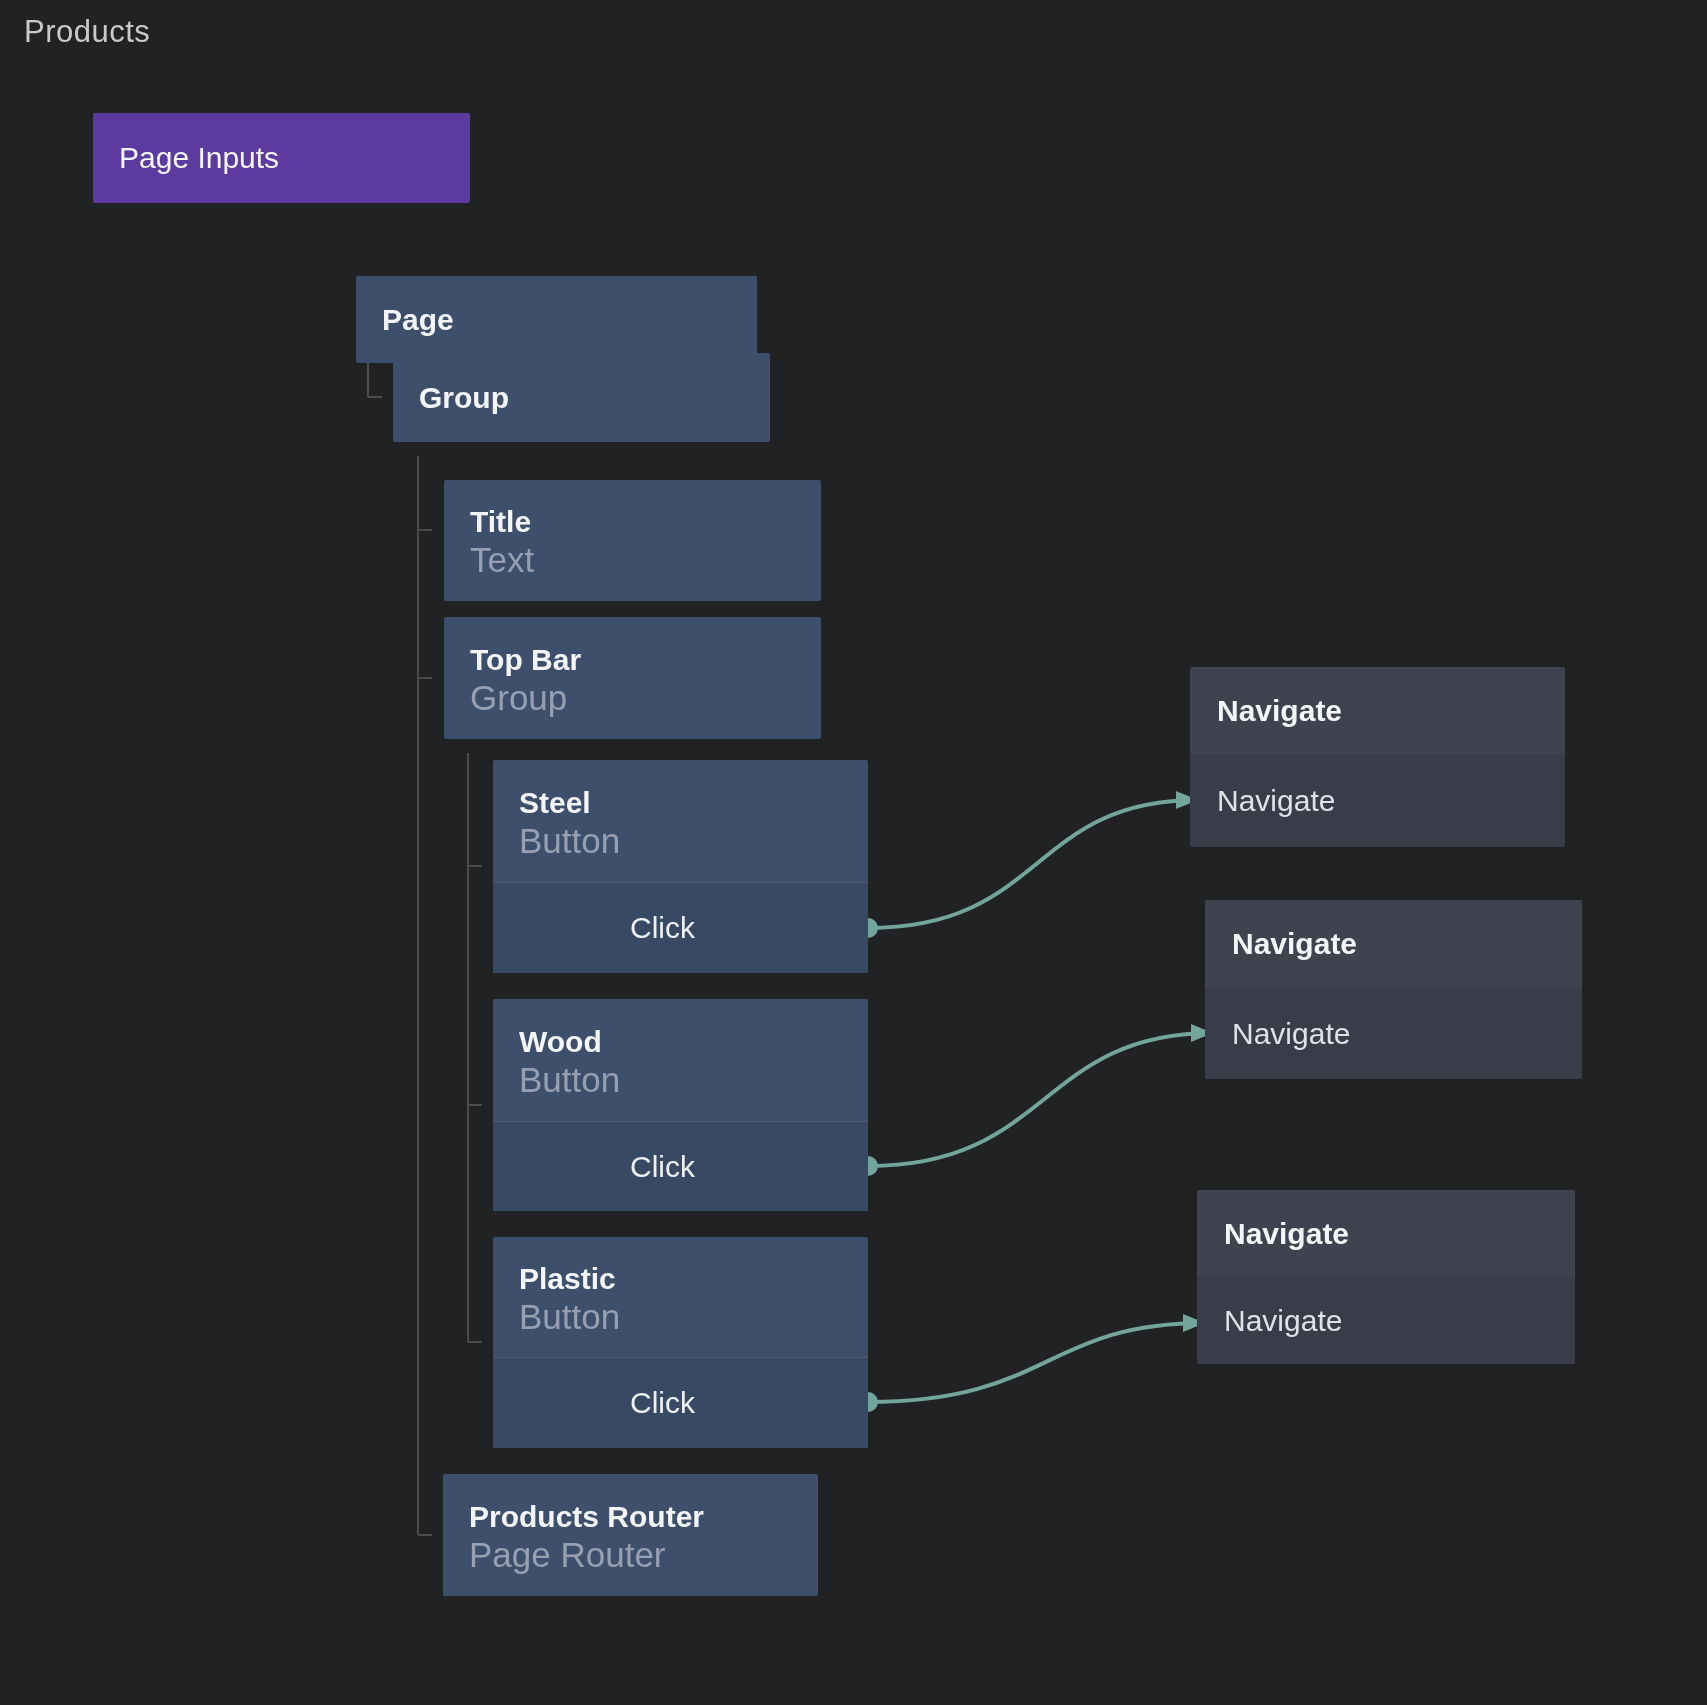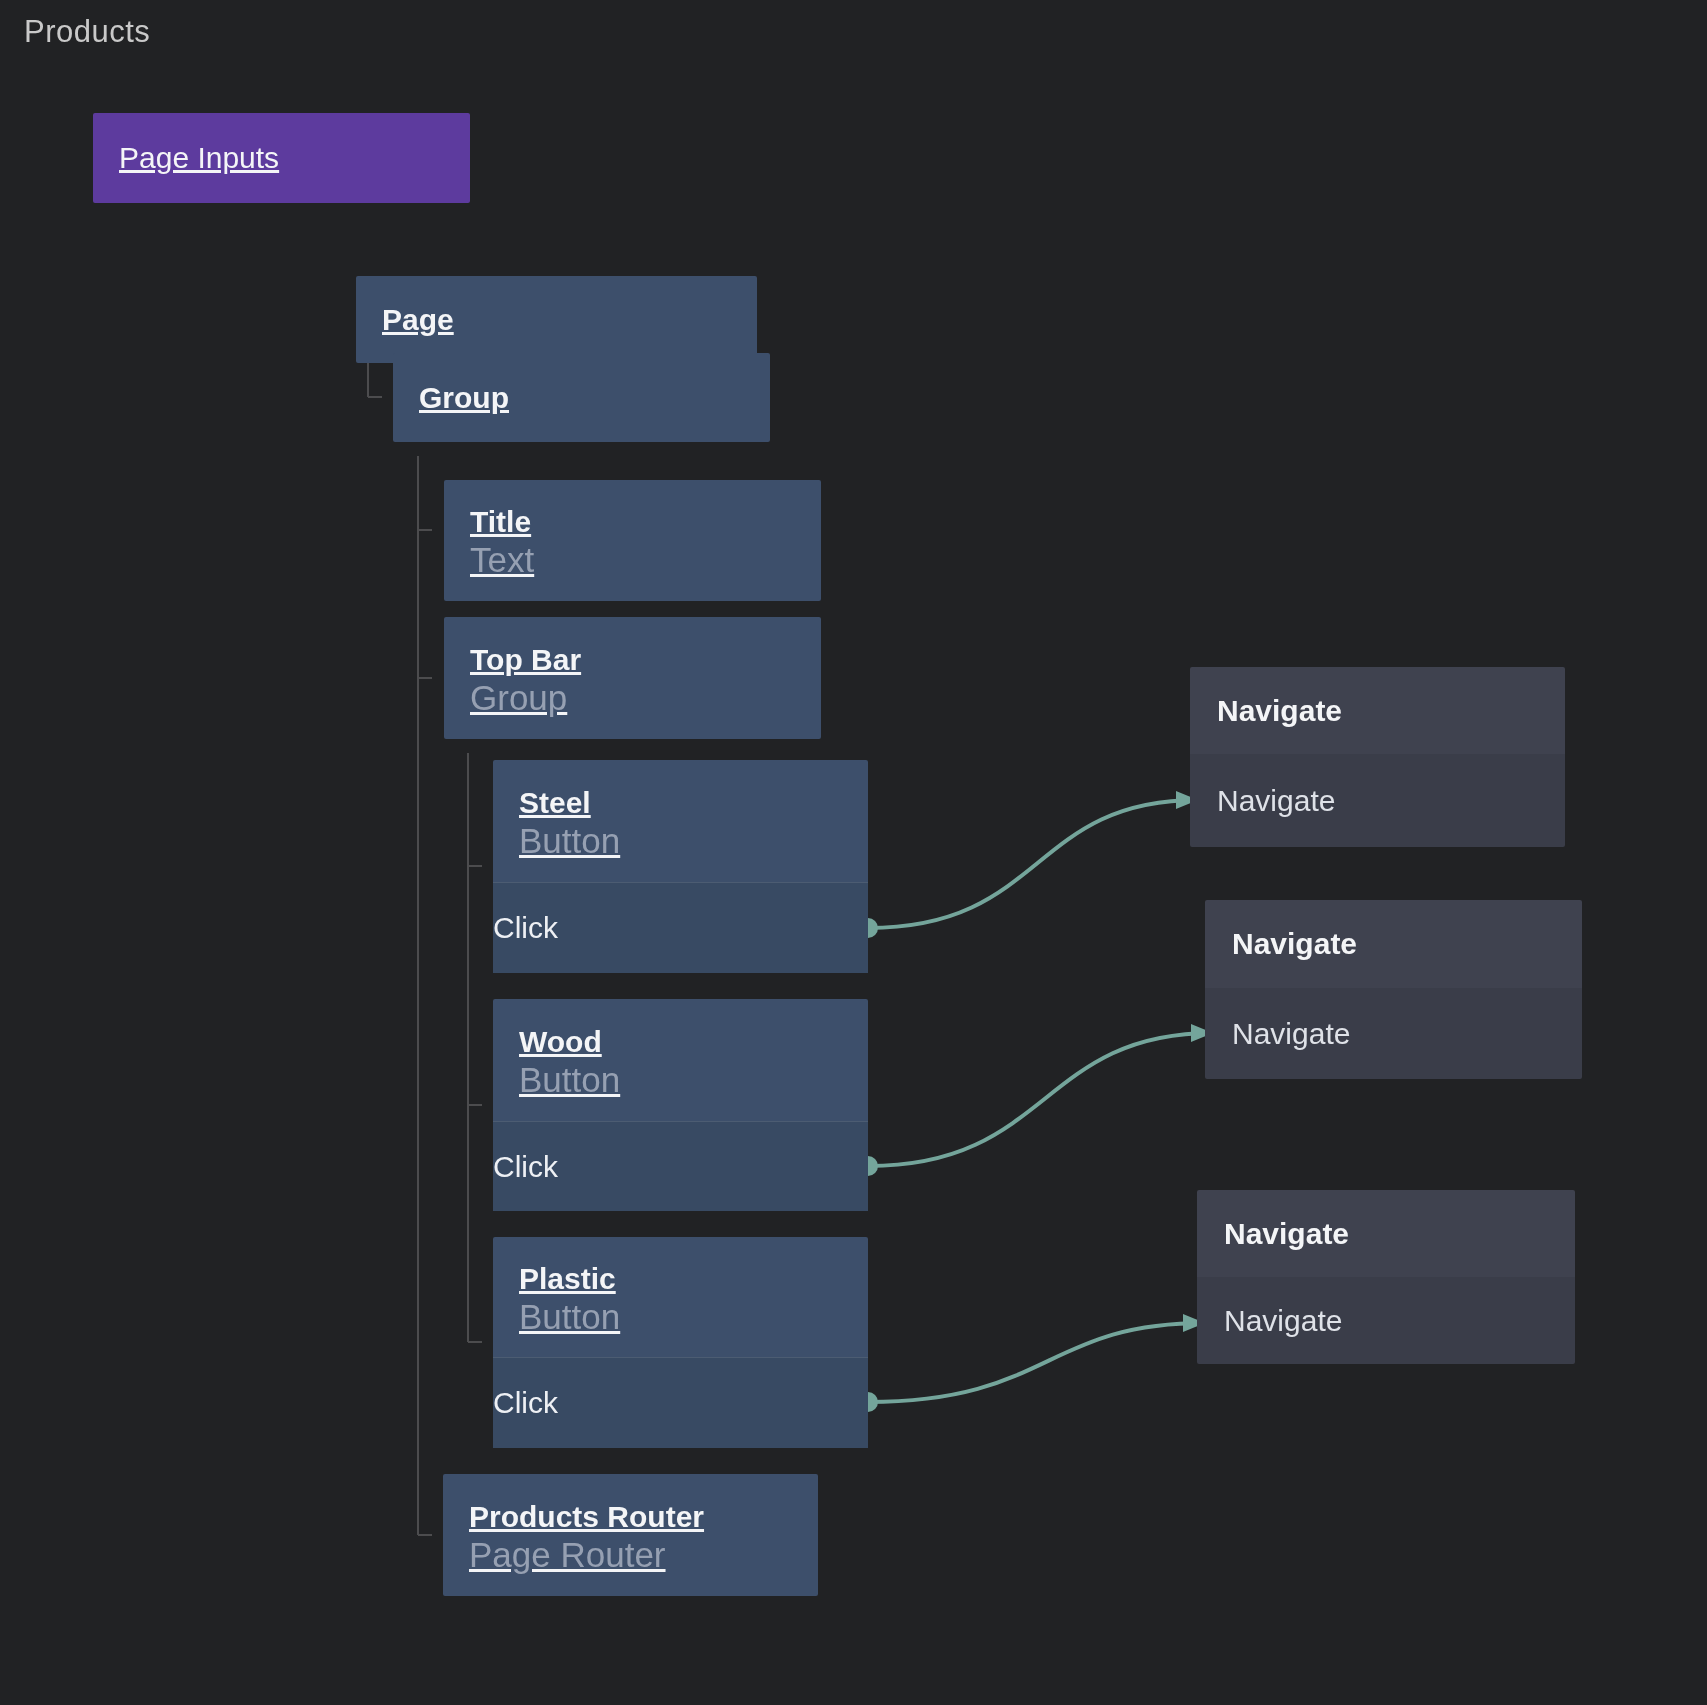--- a/index.html
+++ b/index.html
@@ -22,34 +22,34 @@
   }
   .node{
     position:absolute;
     background:var(--node-fill,#3d4f6b);
     border-radius:2px;
     color:var(--title-text,#f4f5f7);
   }
   .node.input{background:var(--input-fill,#5d3b9e);}
   .node-main{
     display:flex;flex-direction:column;justify-content:center;
-    padding-left:26px;box-sizing:border-box;text-decoration:underline;
+    padding-left:26px;box-sizing:border-box;
   }
   .node-title{
     font-size:30px;font-weight:600;line-height:38px;
     color:var(--title-text,#f4f5f7);
   }
   .node.input .node-title{font-weight:400;}
   .node-subtitle{
     font-size:35px;font-weight:400;line-height:37px;
     color:var(--subtitle-text,#96a0b2);
   }
   .event-row{
     position:relative;box-sizing:border-box;
-    display:flex;align-items:center;justify-content:flex-start;
+    display:flex;align-items:center;justify-content:center;
     padding-right:36px;
     background:var(--node-event-fill,#384a63);
     border-top:1px solid rgba(255,255,255,0.10);
     font-size:30px;color:#eef0f4;
   }
   .action-node{
     position:absolute;border-radius:2px;overflow:hidden;
   }
   .action-header{
     display:flex;align-items:center;

